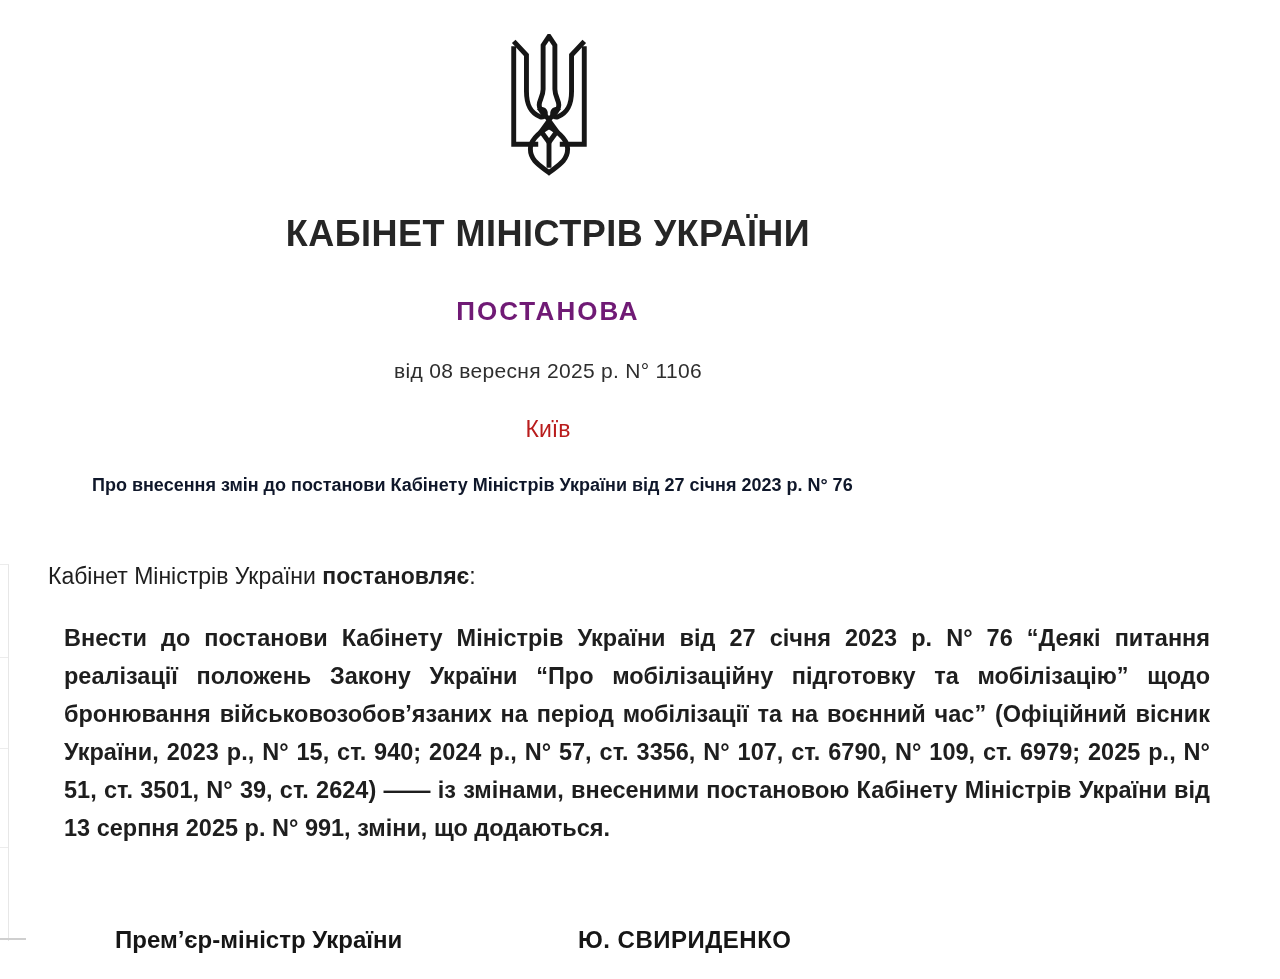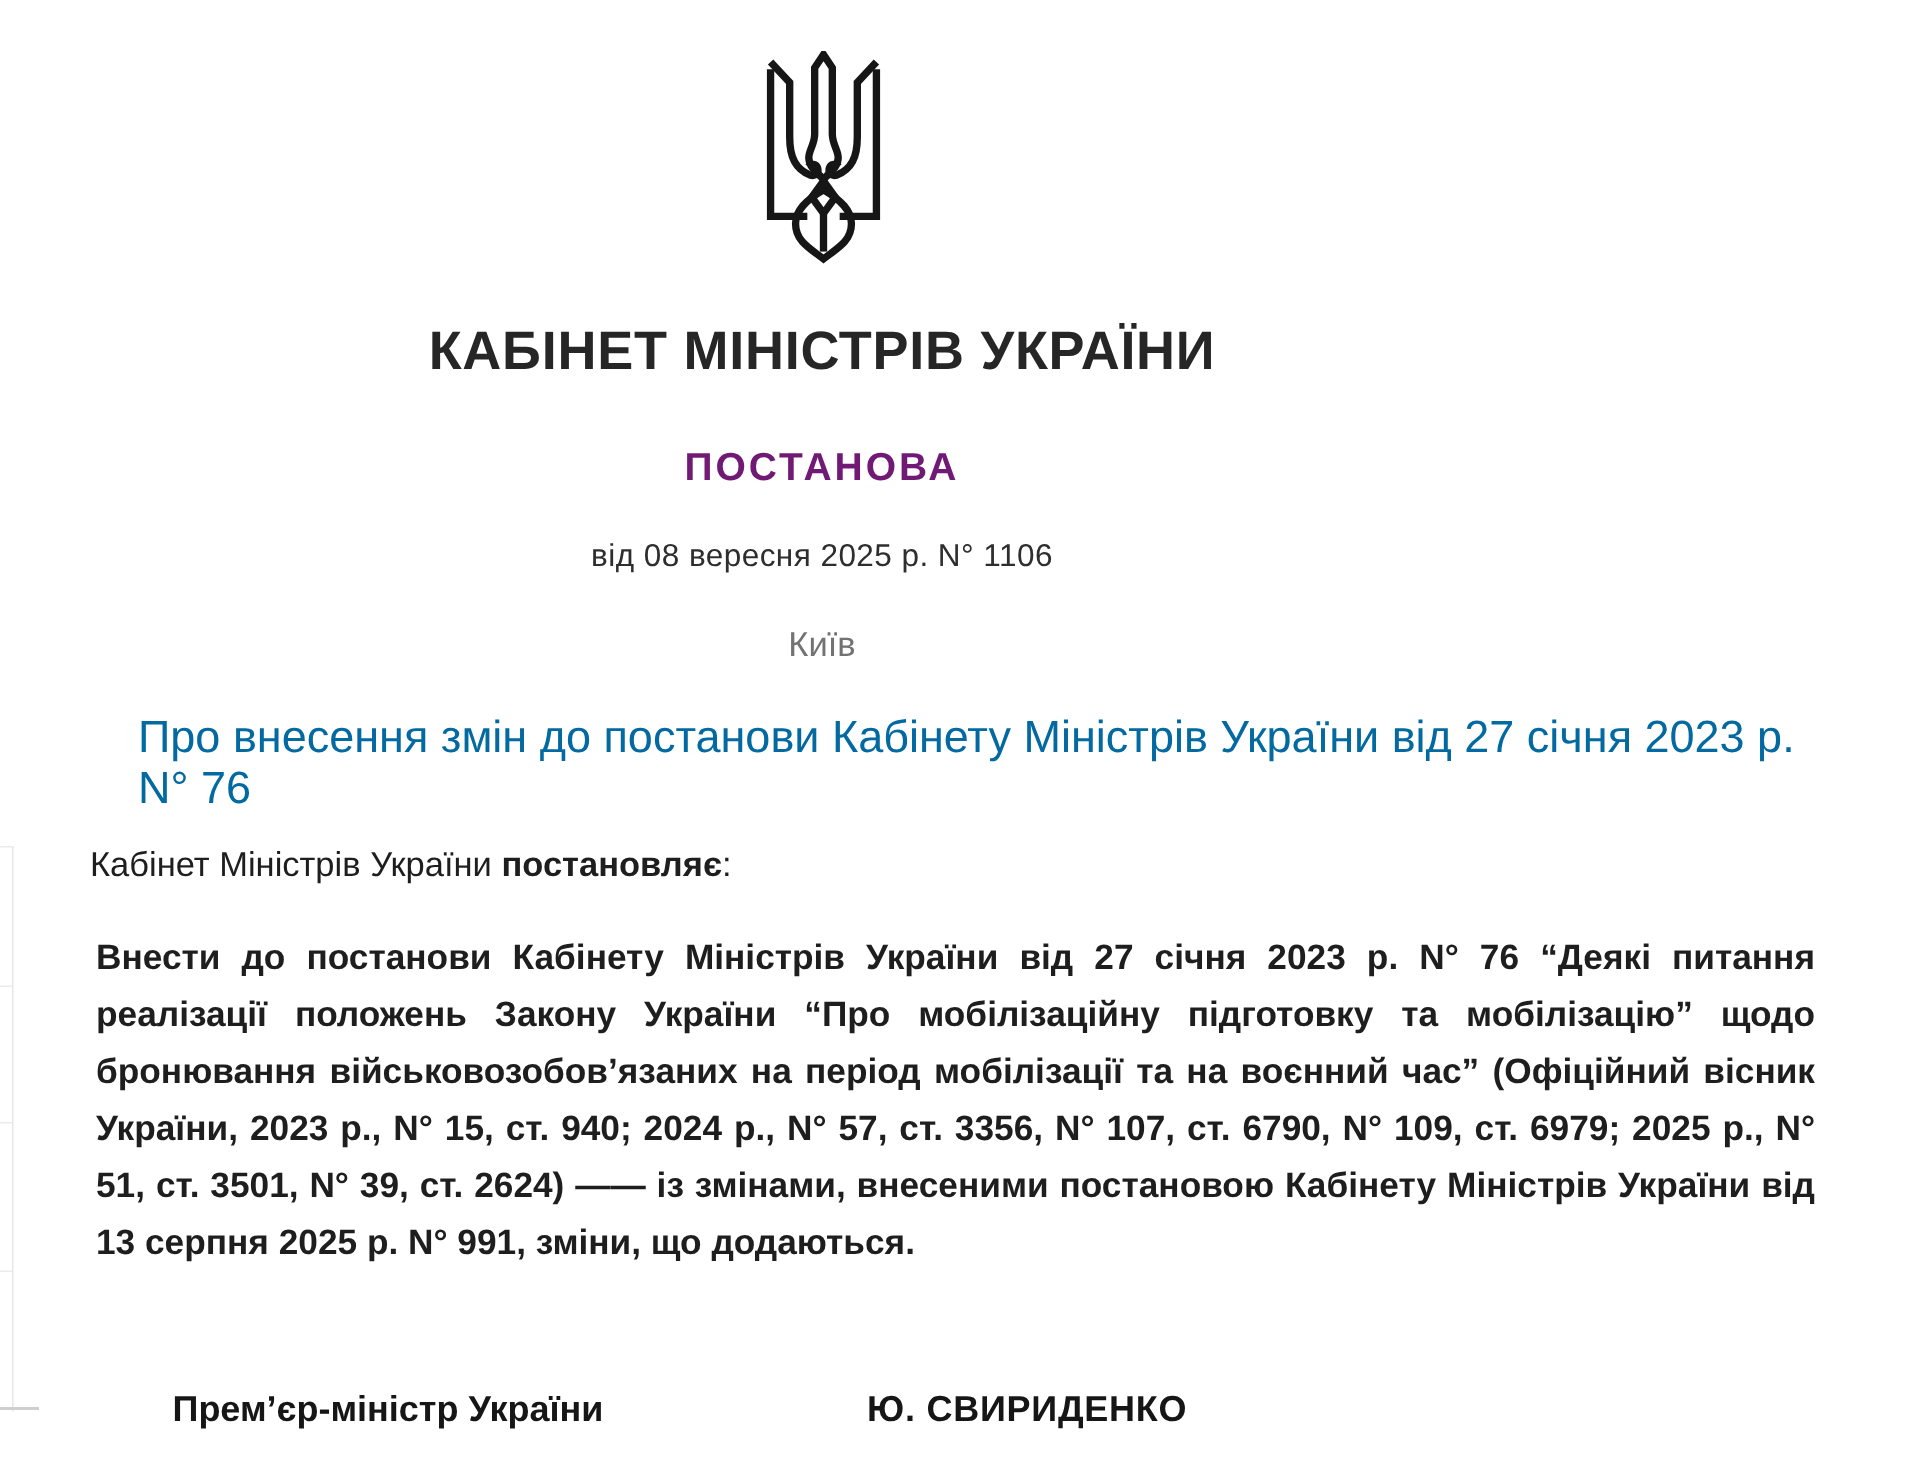--- a/index.html
+++ b/index.html
@@ -11,23 +11,23 @@
     position:relative;
     overflow:hidden;
   }
   .abs{position:absolute;}
   
   .center-col{left:0;width:1096px;text-align:center;}
   .emblem{left:500px;top:34px;}
   .org-name{top:213px;font-size:36px;font-weight:700;letter-spacing:.5px;color:#262626;}
   .doc-type{top:296px;font-size:26px;font-weight:700;letter-spacing:2px;color:#701a75;}
   .date-line{top:359px;font-size:21px;font-weight:400;letter-spacing:.3px;color:#2e2e2e;}
-  .city-line{top:416px;font-size:23px;font-weight:400;color:#737373;}
-  .doc-title{top:475px;left:92px;width:1120px;font-size:30px;font-weight:400;color:#0369a1;}
-  .preamble{top:563px;left:60px;font-size:23px;}
+  .city-line{top:416px;font-size:23px;font-weight:400;color:#b91c1c;}
+  .doc-title{top:475px;left:92px;width:1120px;font-size:18px;font-weight:700;color:#0f172a;}
+  .preamble{top:563px;left:48px;font-size:23px;}
   .preamble b{font-weight:700;}
   .paragraph{
     top:619px;left:64px;width:1146px;
     font-size:23.5px;line-height:38px;
     text-align:justify;margin:0;font-weight:bold;
   }
   .signature{top:926px;left:0;width:1280px;height:40px;font-size:24px;font-weight:700;color:#161616;}
   .sig-pos{position:absolute;left:115px;top:0;}
   .sig-name{position:absolute;left:578px;top:0;letter-spacing:.5px;}
   

